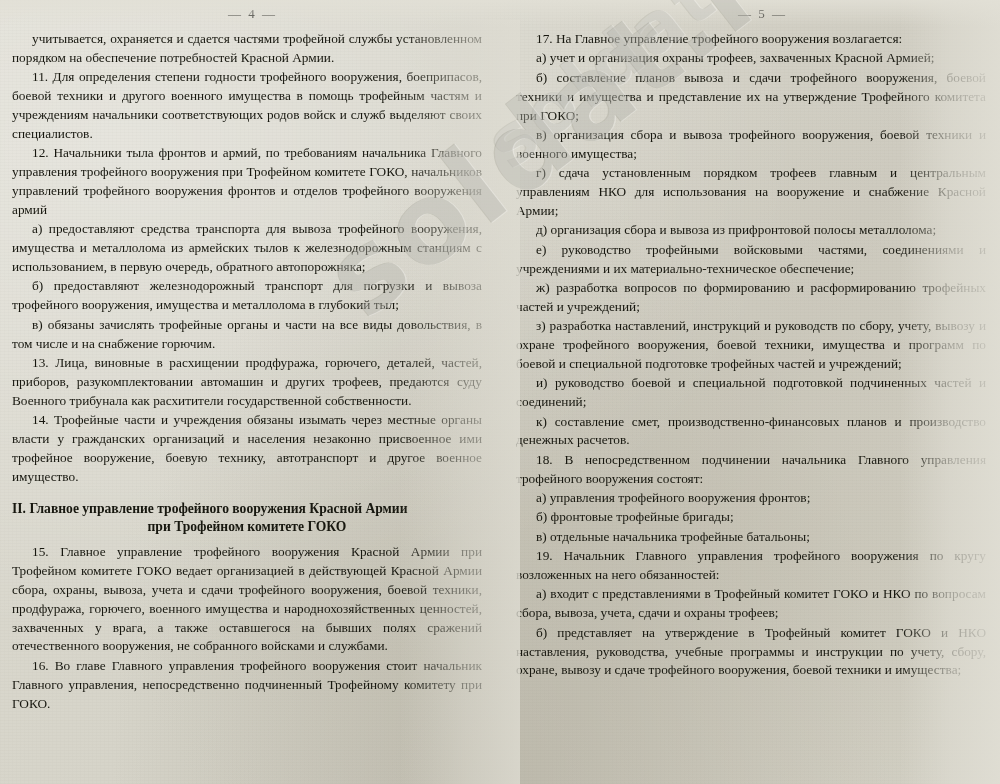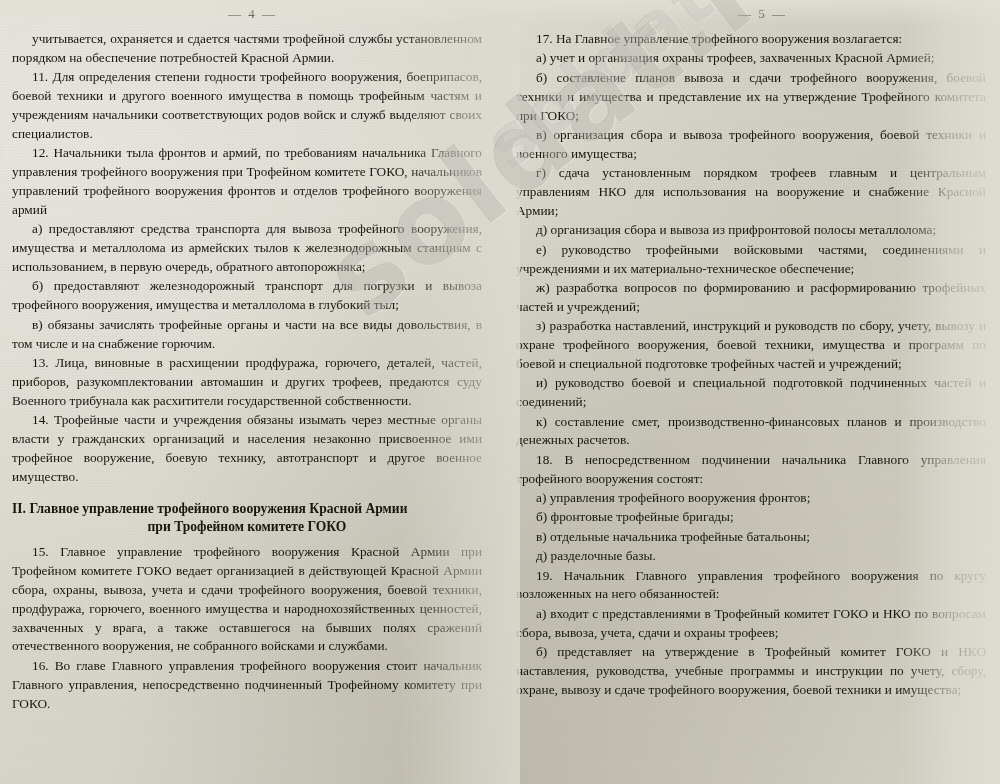--- a/index.html
+++ b/index.html
@@ -174,21 +174,20 @@
     <p>д) организация сбора и вывоза из прифронтовой полосы металлолома;</p>
     <p>е) руководство трофейными войсковыми частями, соединениями и учреждениями и их материально-техническое обеспечение;</p>
     <p>ж) разработка вопросов по формированию и расформированию трофейных частей и учреждений;</p>
     <p>з) разработка наставлений, инструкций и руководств по сбору, учету, вывозу и охране трофейного вооружения, боевой техники, имущества и программ по боевой и специальной подготовке трофейных частей и учреждений;</p>
     <p>и) руководство боевой и специальной подготовкой подчиненных частей и соединений;</p>
     <p>к) составление смет, производственно-финансовых планов и производство денежных расчетов.</p>
     <p>18. В непосредственном подчинении начальника Главного управления трофейного вооружения состоят:</p>
     <p>а) управления трофейного вооружения фронтов;</p>
     <p>б) фронтовые трофейные бригады;</p>
     <p>в) отдельные начальника трофейные батальоны;</p>
-    <p>д) разделочные базы.</p>
     <p>19. Начальник Главного управления трофейного вооружения по кругу возложенных на него обязанностей:</p>
     <p>а) входит с представлениями в Трофейный комитет ГОКО и НКО по вопросам сбора, вывоза, учета, сдачи и охраны трофеев;</p>
     <p>б) представляет на утверждение в Трофейный комитет ГОКО и НКО наставления, руководства, учебные программы и инструкции по учету, сбору, охране, вывозу и сдаче трофейного вооружения, боевой техники и имущества;</p>
   </div>
 
 </div>
 
 <div class="watermark watermark-2">soldat</div>
 <div class="watermark">soldat.ru</div>
 

